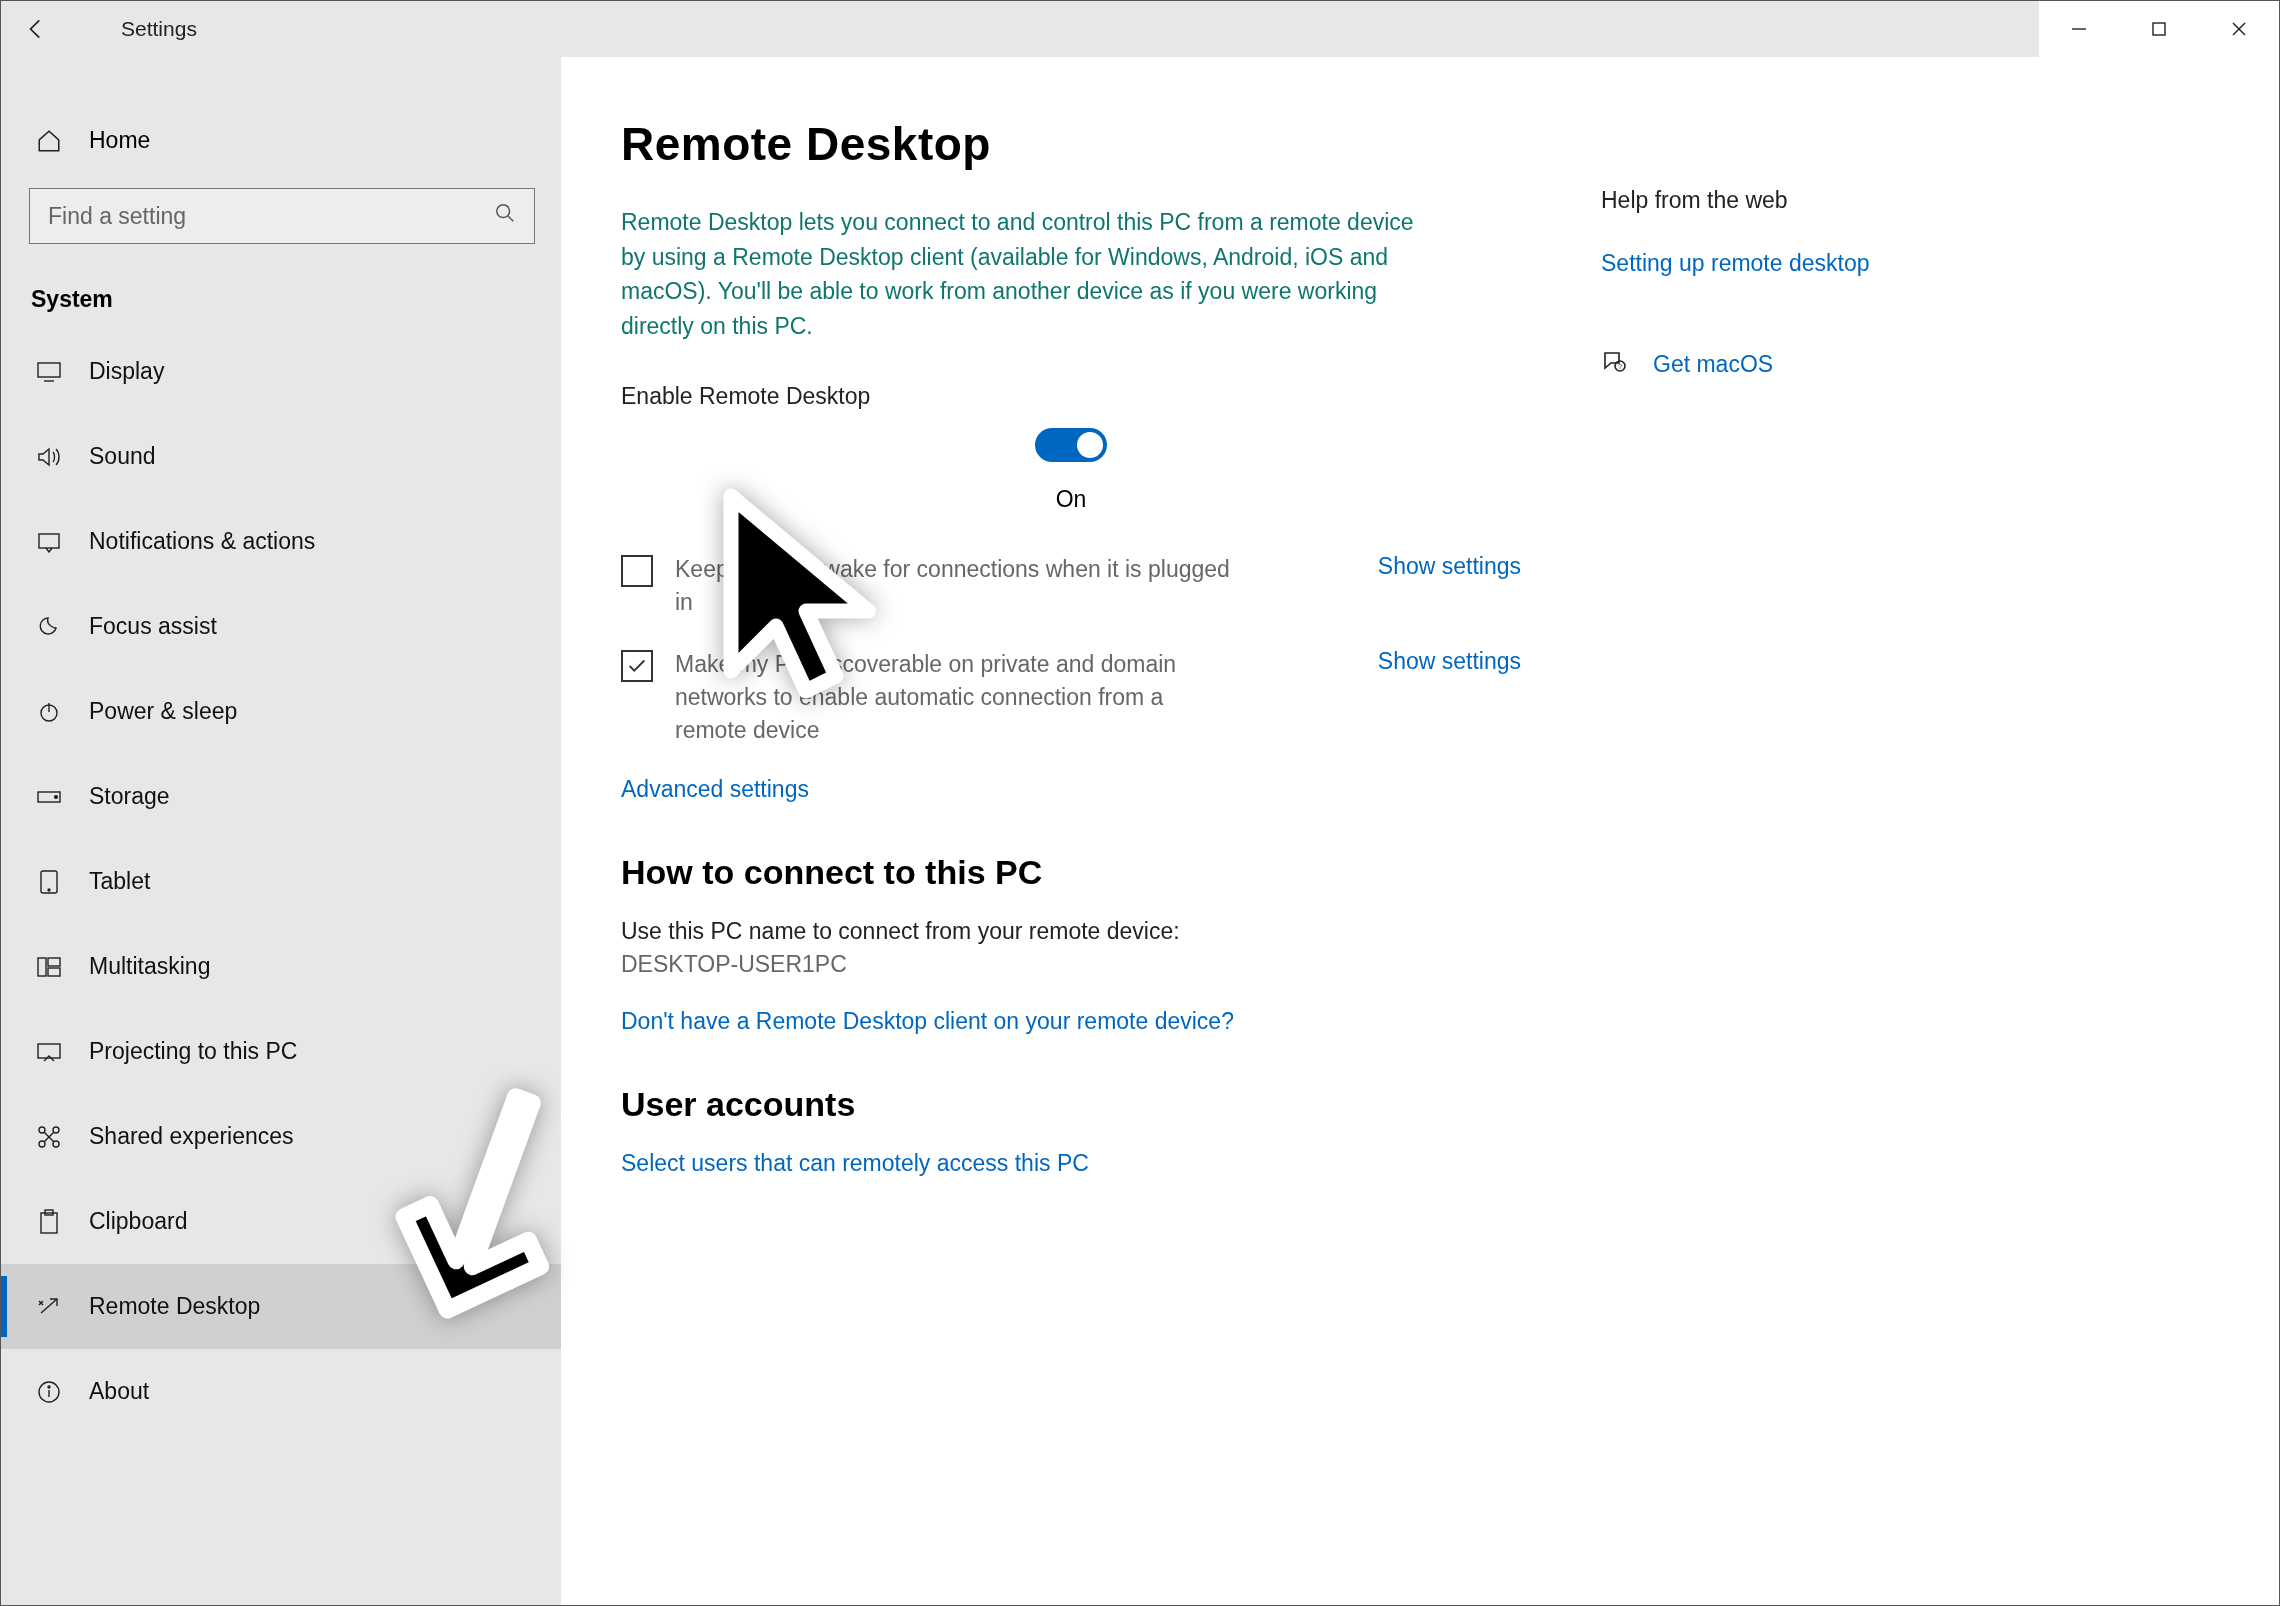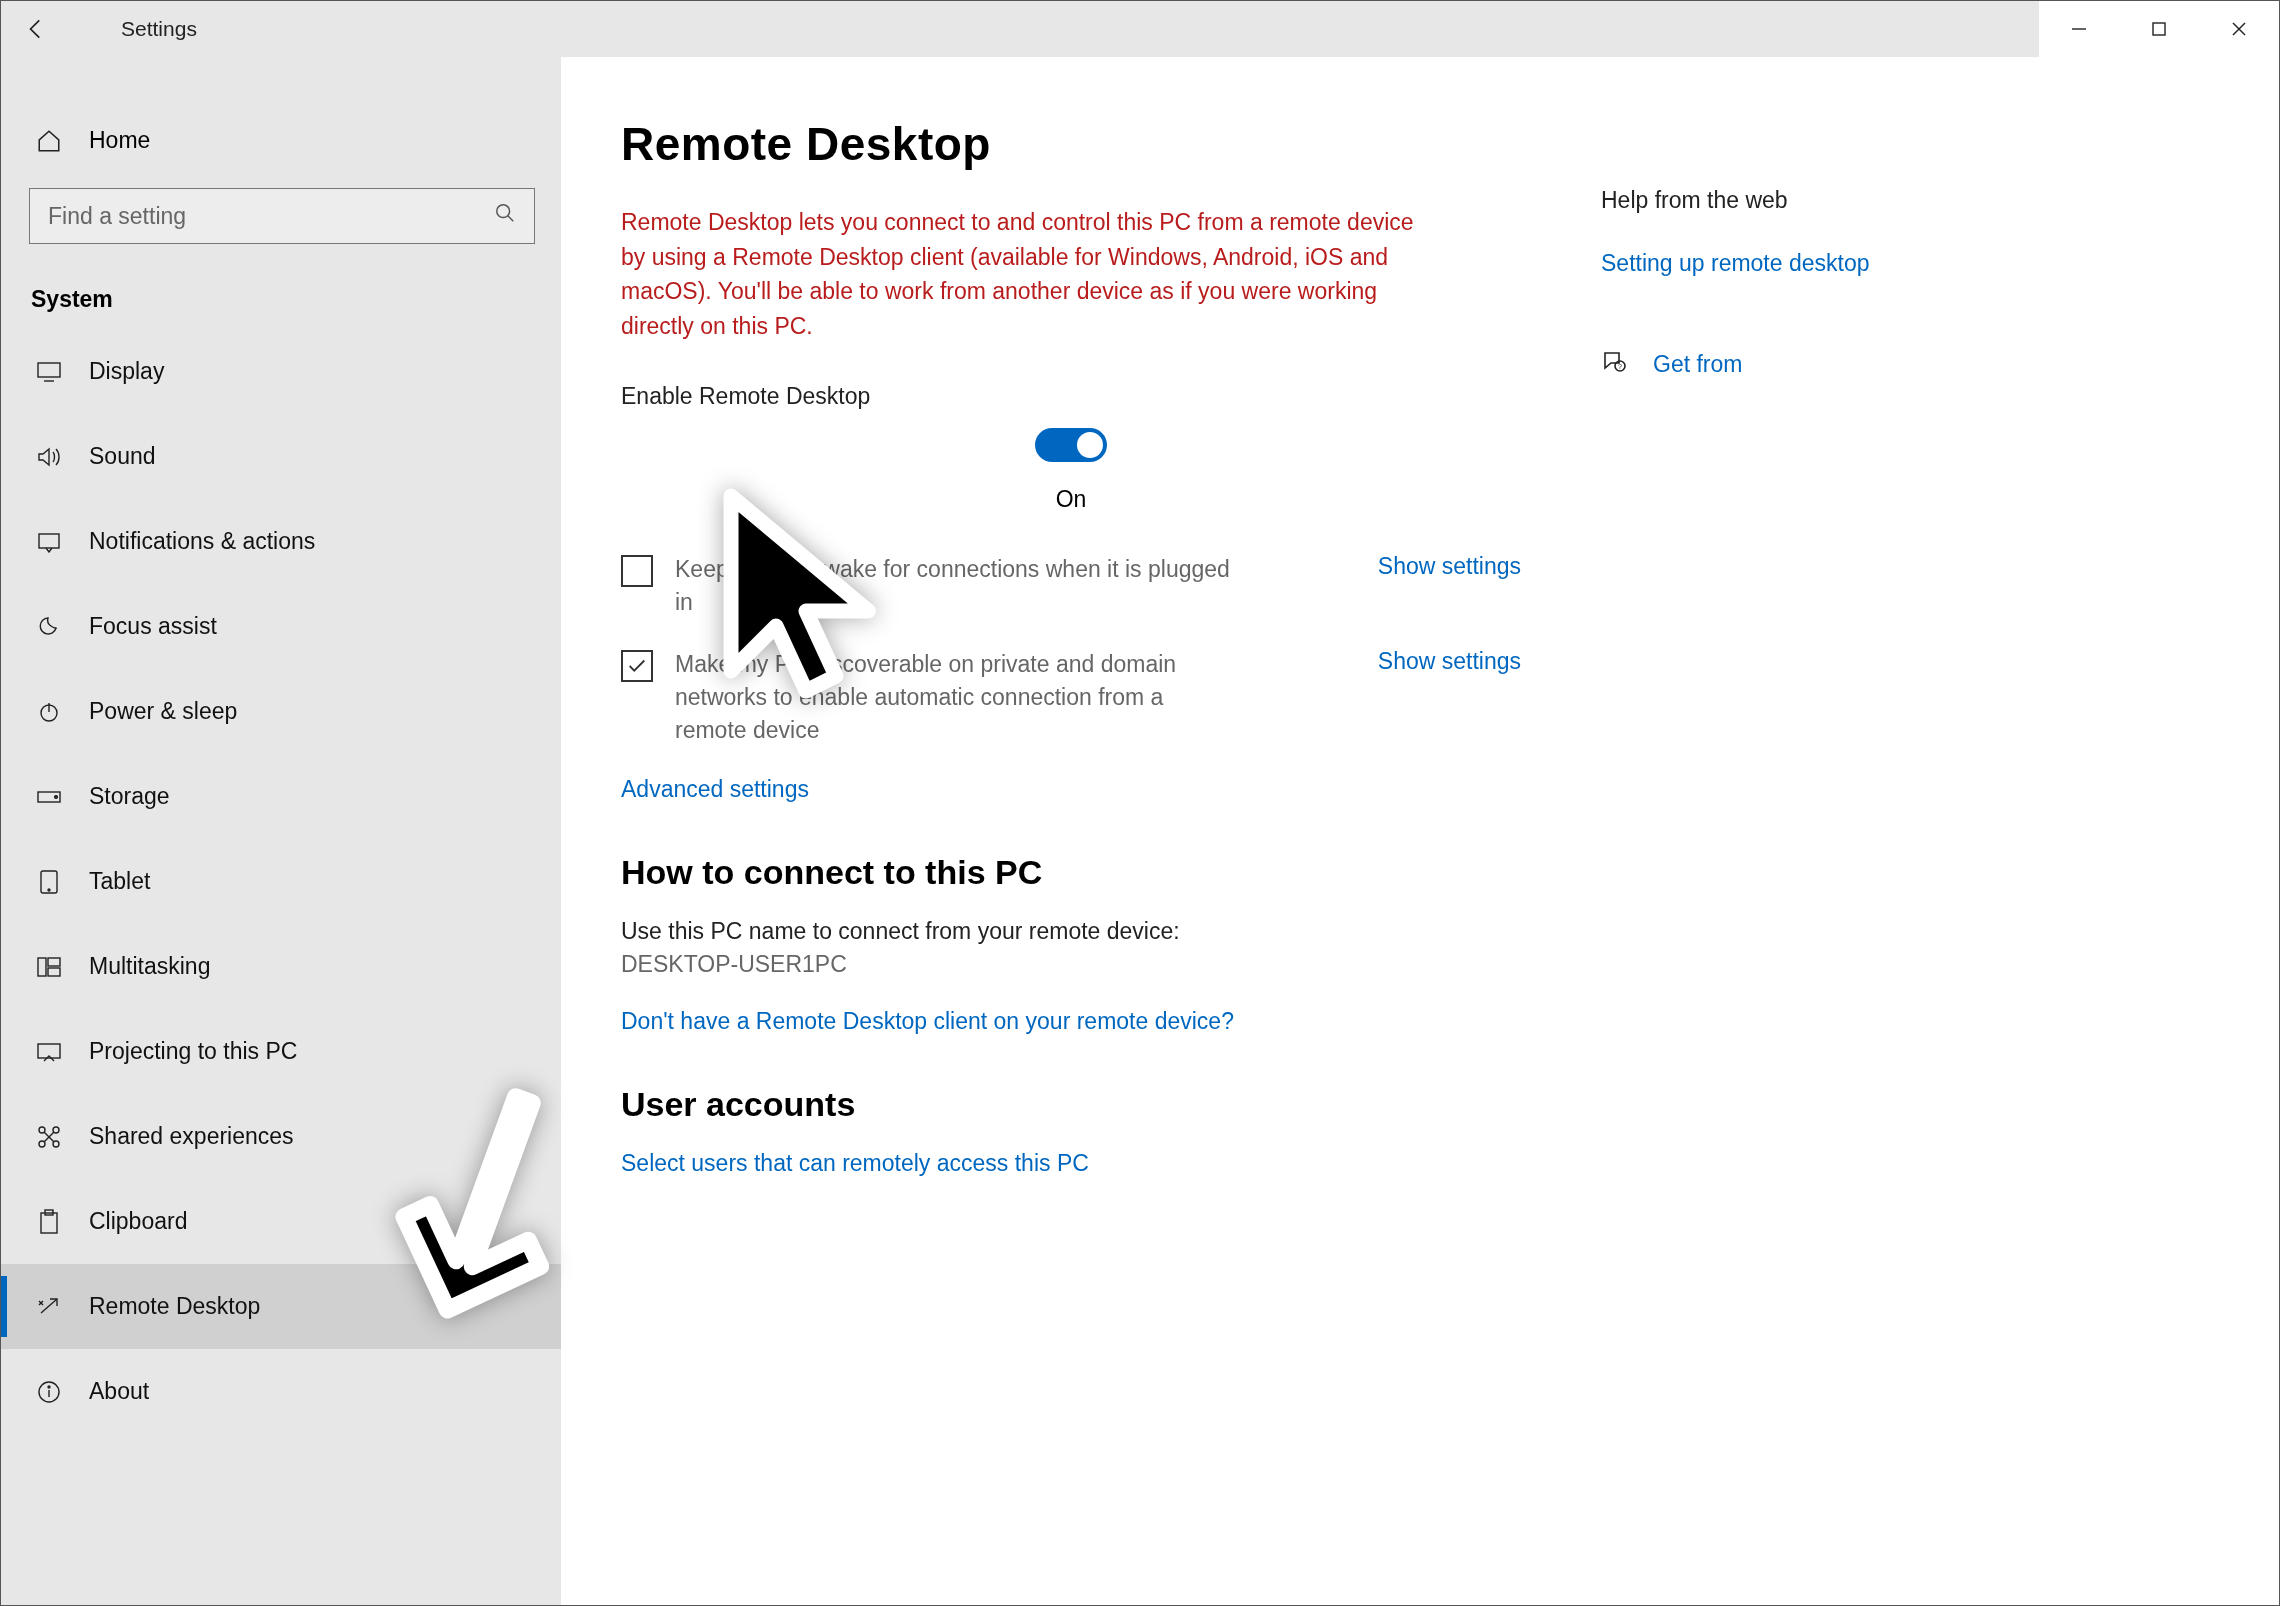--- a/index.html
+++ b/index.html
@@ -60,21 +60,21 @@
   }
   .navitem .icon { width: 28px; display:flex; justify-content:center; align-items:center; }
   .navitem .label { color: #111; }
   .content {
     flex: 1; background: #fff; padding: 60px 60px 0 60px;
     display: flex; gap: 80px; overflow: hidden;
   }
   .main { flex: 1; max-width: 900px; }
   .aside { width: 460px; padding-top: 70px; }
   h1.page { font-weight: 600; font-size: 46px; margin-bottom: 34px; letter-spacing:0.5px;}
-  .desc { font-size: 23px; line-height: 1.5; color: #b91c1c; margin-bottom: 40px; max-width: 820px;}
+  .desc { font-size: 23px; line-height: 1.5; color: #0f766e; margin-bottom: 40px; max-width: 820px;}
   .sublabel { font-size: 23px; color: #222; margin-bottom: 18px; }
   .toggle-row { display: flex; align-items: center; gap: 24px; margin-bottom: 40px; flex-direction: column; }
   .toggle {
     width: 72px; height: 34px; border-radius: 17px; background: #0067c0;
     position: relative;
   }
   .toggle .knob {
     position: absolute; right: 4px; top: 4px; width: 26px; height: 26px;
     border-radius: 50%; background: #fff;
   }
@@ -335,21 +335,21 @@
         <div class="aside-title">Help from the web</div>
         <a class="aside-link">Setting up remote desktop</a>
         <div class="gethelp">
           <span class="icon">
             <svg width="26" height="26" viewBox="0 0 26 26" fill="none" stroke="#222" stroke-width="1.6">
                 <path d="M4 4h14v10H10l-6 5V4z"></path>
                 <circle cx="19" cy="17" r="5"></circle>
                 <text x="19" y="20" font-size="7" text-anchor="middle" fill="#222" stroke="none">?</text>
               </svg>
           </span>
-          <span class="link">Get from</span>
+          <span class="link">Get macOS</span>
         </div>
       </div>
     </div>
   </div>
 
   <svg class="cursor" style="left:330px; top:1060px;" width="290" height="290" viewBox="0 0 100 100">
     <path d="M50 10 L50 70 L35 55 L28 62 L53 87 L78 62 L71 55 L56 70 L56 10 Z" transform="rotate(20 50 50)" fill="#000" stroke="#fff" stroke-width="6" stroke-linejoin="round"></path>
   </svg>
   <svg class="cursor" style="left:680px; top:470px;" width="250" height="250" viewBox="0 0 100 100">
     <path d="M20 10 L20 80 L38 62 L50 88 L62 82 L50 56 L75 56 Z" fill="#000" stroke="#fff" stroke-width="6" stroke-linejoin="round"></path>

